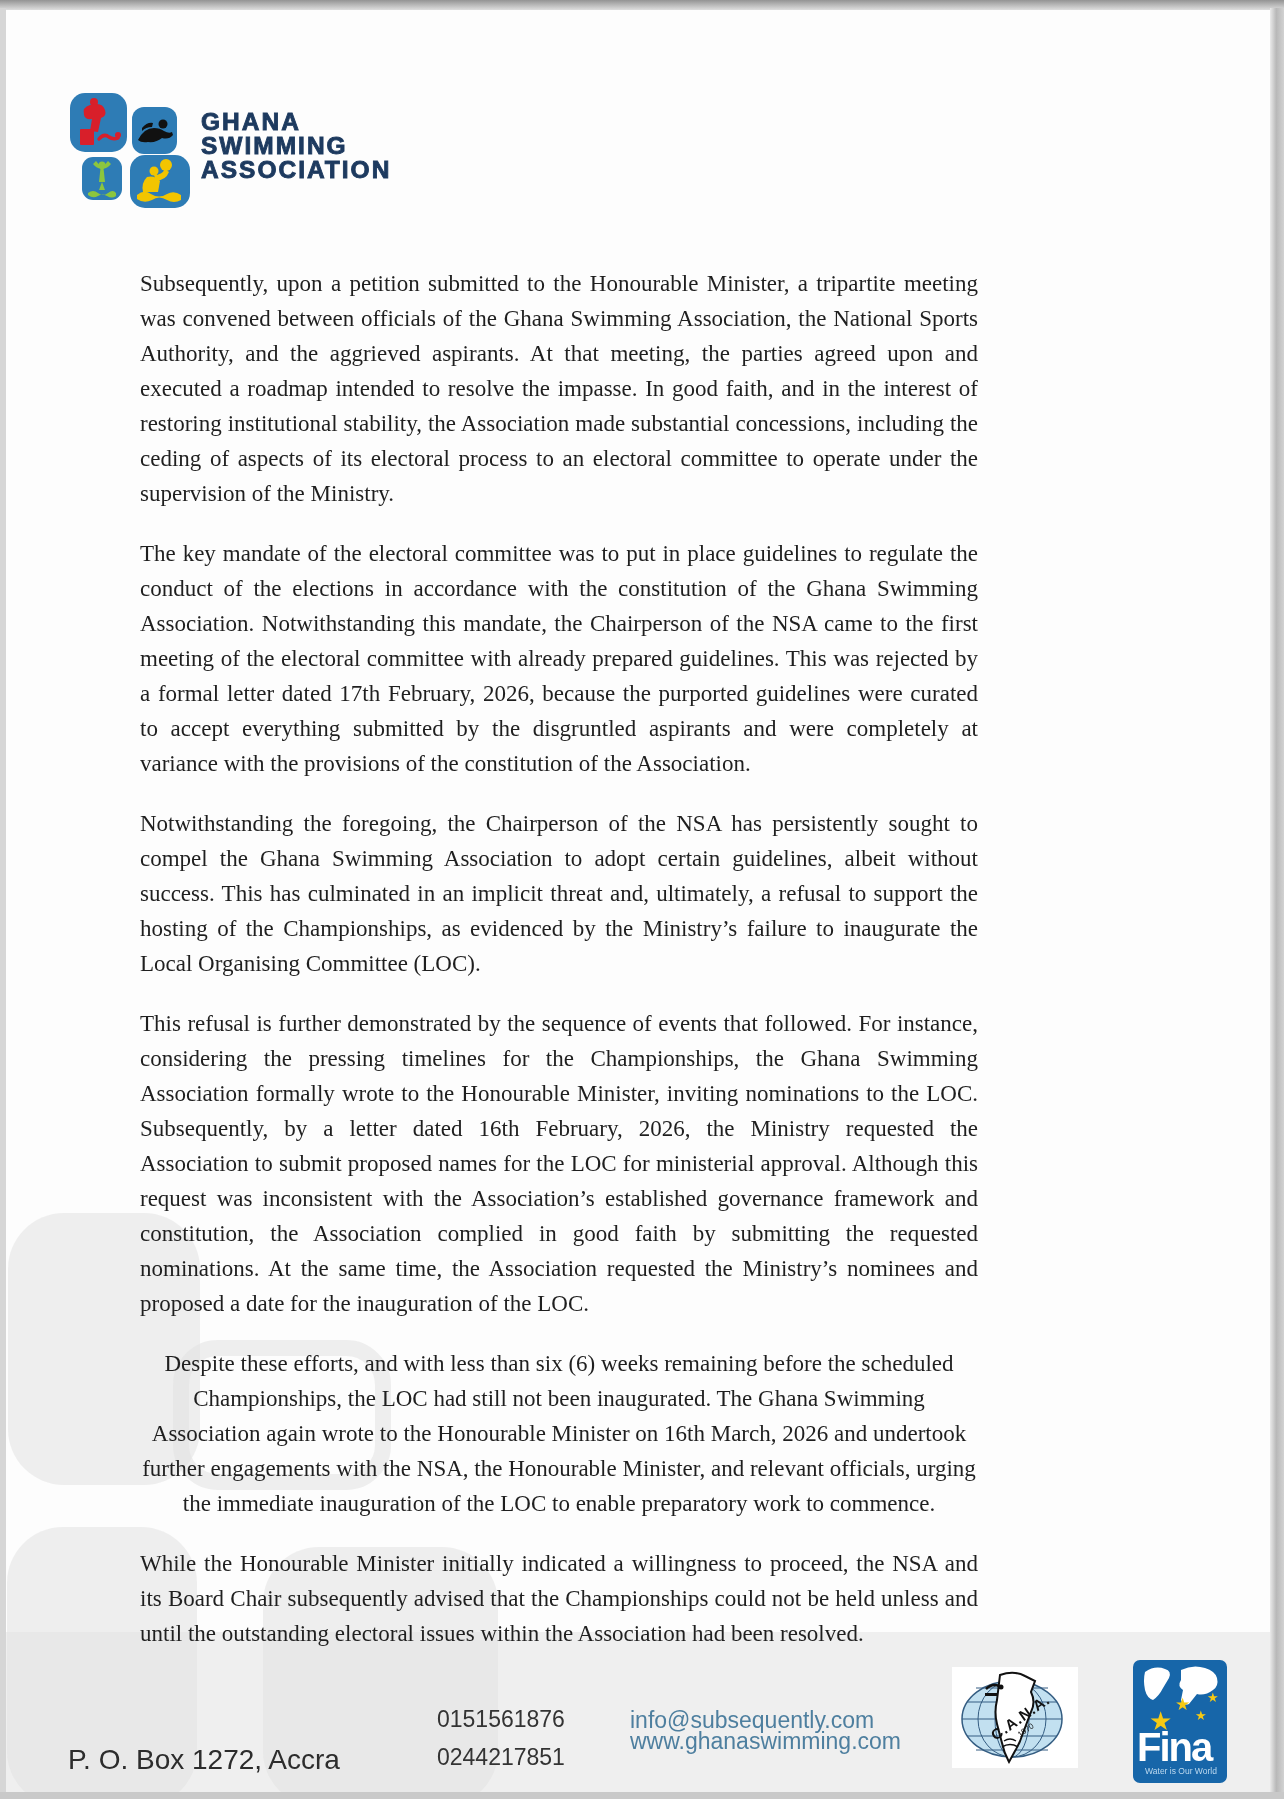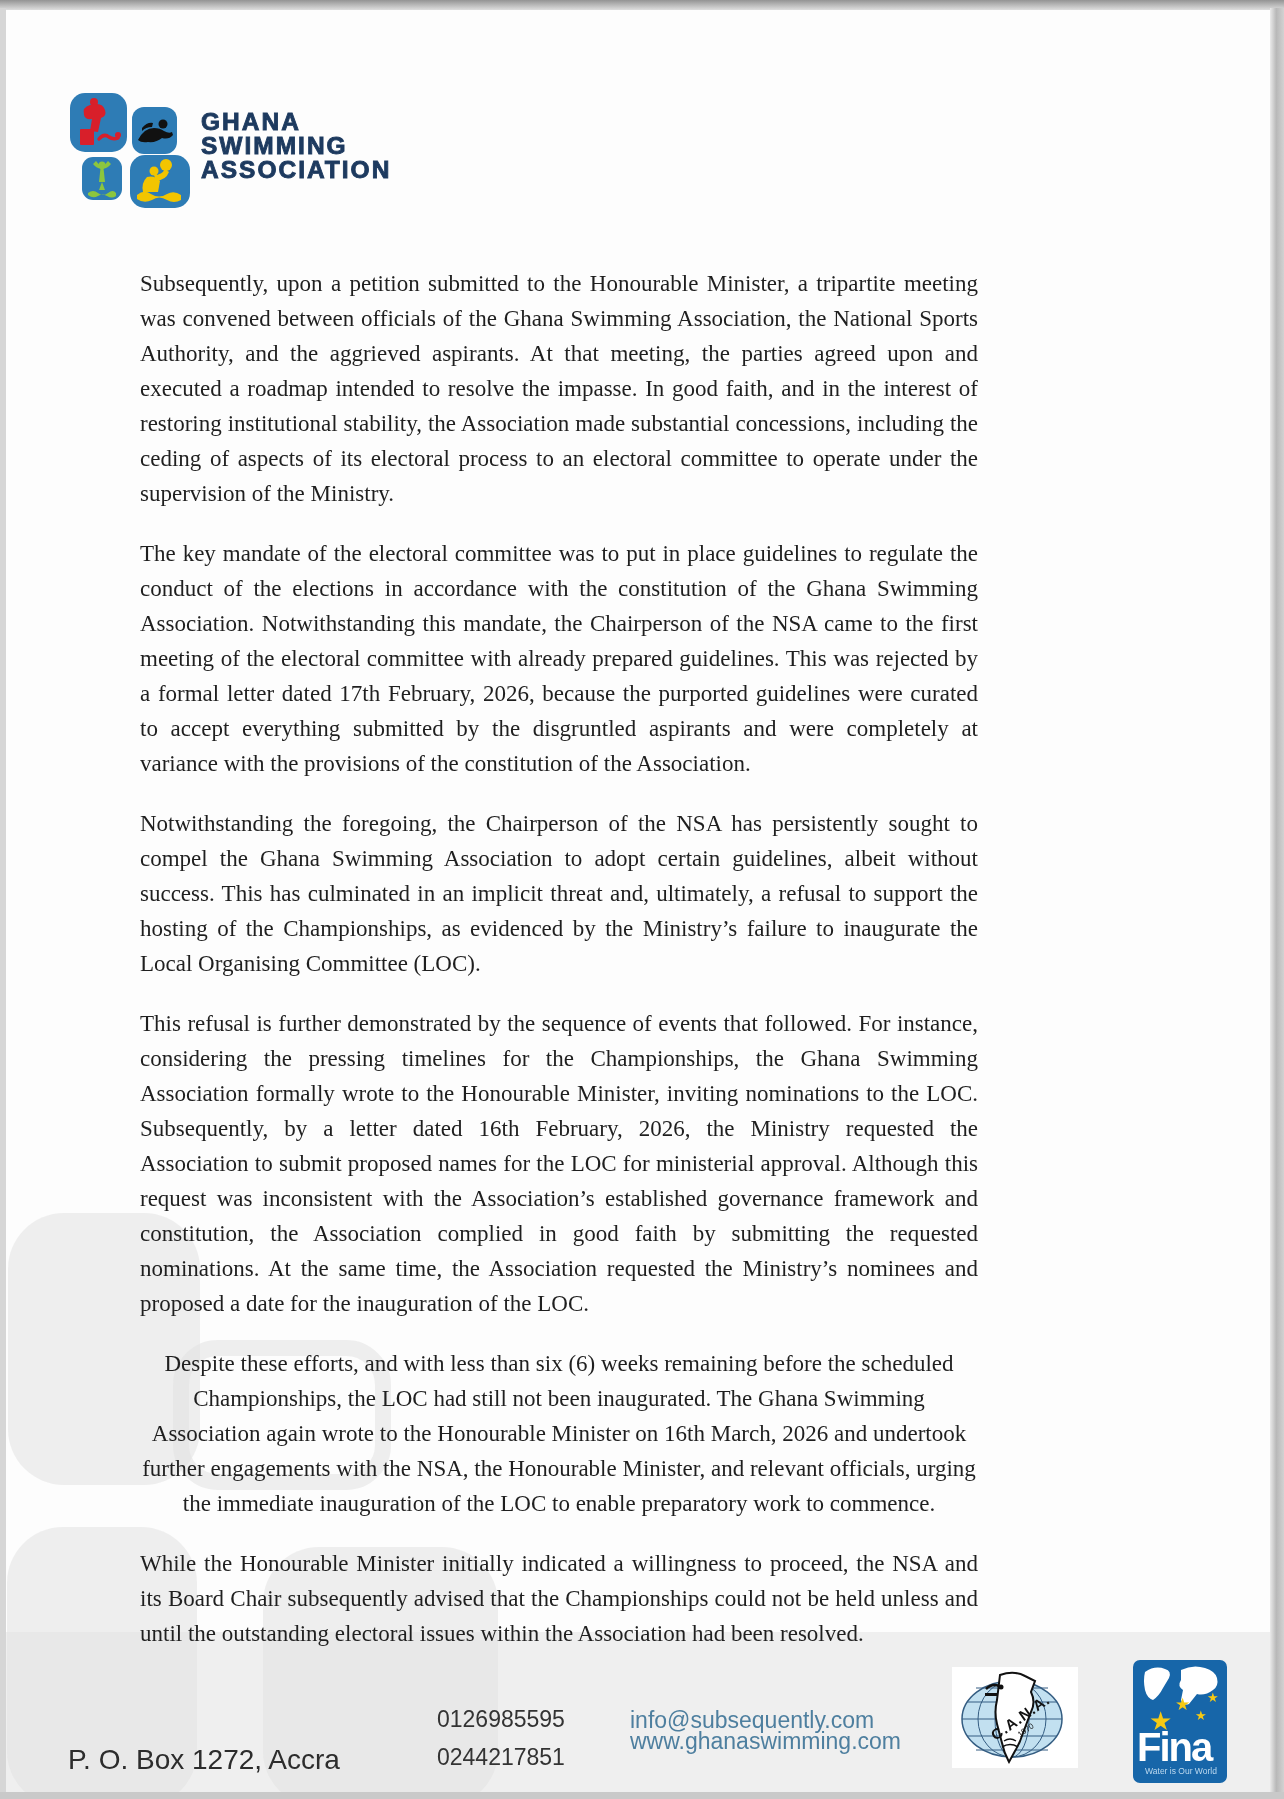--- a/index.html
+++ b/index.html
@@ -122,21 +122,21 @@
   <div class="doc-text">
     <p>Subsequently, upon a petition submitted to the Honourable Minister, a tripartite meeting was convened between officials of the Ghana Swimming Association, the National Sports Authority, and the aggrieved aspirants. At that meeting, the parties agreed upon and executed a roadmap intended to resolve the impasse. In good faith, and in the interest of restoring institutional stability, the Association made substantial concessions, including the ceding of aspects of its electoral process to an electoral committee to operate under the supervision of the Ministry.</p>
     <p>The key mandate of the electoral committee was to put in place guidelines to regulate the conduct of the elections in accordance with the constitution of the Ghana Swimming Association. Notwithstanding this mandate, the Chairperson of the NSA came to the first meeting of the electoral committee with already prepared guidelines. This was rejected by a formal letter dated 17th February, 2026, because the purported guidelines were curated to accept everything submitted by the disgruntled aspirants and were completely at variance with the provisions of the constitution of the Association.</p>
     <p>Notwithstanding the foregoing, the Chairperson of the NSA has persistently sought to compel the Ghana Swimming Association to adopt certain guidelines, albeit without success. This has culminated in an implicit threat and, ultimately, a refusal to support the hosting of the Championships, as evidenced by the Ministry’s failure to inaugurate the Local Organising Committee (LOC).</p>
     <p>This refusal is further demonstrated by the sequence of events that followed. For instance, considering the pressing timelines for the Championships, the Ghana Swimming Association formally wrote to the Honourable Minister, inviting nominations to the LOC. Subsequently, by a letter dated 16th February, 2026, the Ministry requested the Association to submit proposed names for the LOC for ministerial approval. Although this request was inconsistent with the Association’s established governance framework and constitution, the Association complied in good faith by submitting the requested nominations. At the same time, the Association requested the Ministry’s nominees and proposed a date for the inauguration of the LOC.</p>
     <p class="ragged">Despite these efforts, and with less than six (6) weeks remaining before the scheduled Championships, the LOC had still not been inaugurated. The Ghana Swimming Association again wrote to the Honourable Minister on 16th March, 2026 and undertook further engagements with the NSA, the Honourable Minister, and relevant officials, urging the immediate inauguration of the LOC to enable preparatory work to commence.</p>
     <p>While the Honourable Minister initially indicated a willingness to proceed, the NSA and its Board Chair subsequently advised that the Championships could not be held unless and until the outstanding electoral issues within the Association had been resolved.</p>
   </div>
 
   <div class="footer-item f-addr">P. O. Box 1272, Accra</div>
-  <div class="footer-item f-ph1">0126985595</div>
+  <div class="footer-item f-ph1">0151561876</div>
   <div class="footer-item f-ph2">0244217851</div>
   <div class="footer-item f-email">info@subsequently.com</div>
   <div class="footer-item f-web">www.ghanaswimming.com</div>
 
   <div class="footer-item cana-box">
     <svg viewBox="0 0 126 101" width="126" height="101">
       <ellipse cx="60" cy="52" rx="50" ry="38" fill="#c2e0f0" stroke="#345d82" stroke-width="1.5"></ellipse>
       <path d="M10,52 h100 M15,35 h90 M15,69 h90 M24,21 h72 M24,83 h72" stroke="#345d82" stroke-width="1" fill="none"></path>
       <ellipse cx="60" cy="52" rx="17" ry="38" fill="none" stroke="#345d82" stroke-width="1"></ellipse>
       <ellipse cx="60" cy="52" rx="34" ry="38" fill="none" stroke="#345d82" stroke-width="1"></ellipse>

